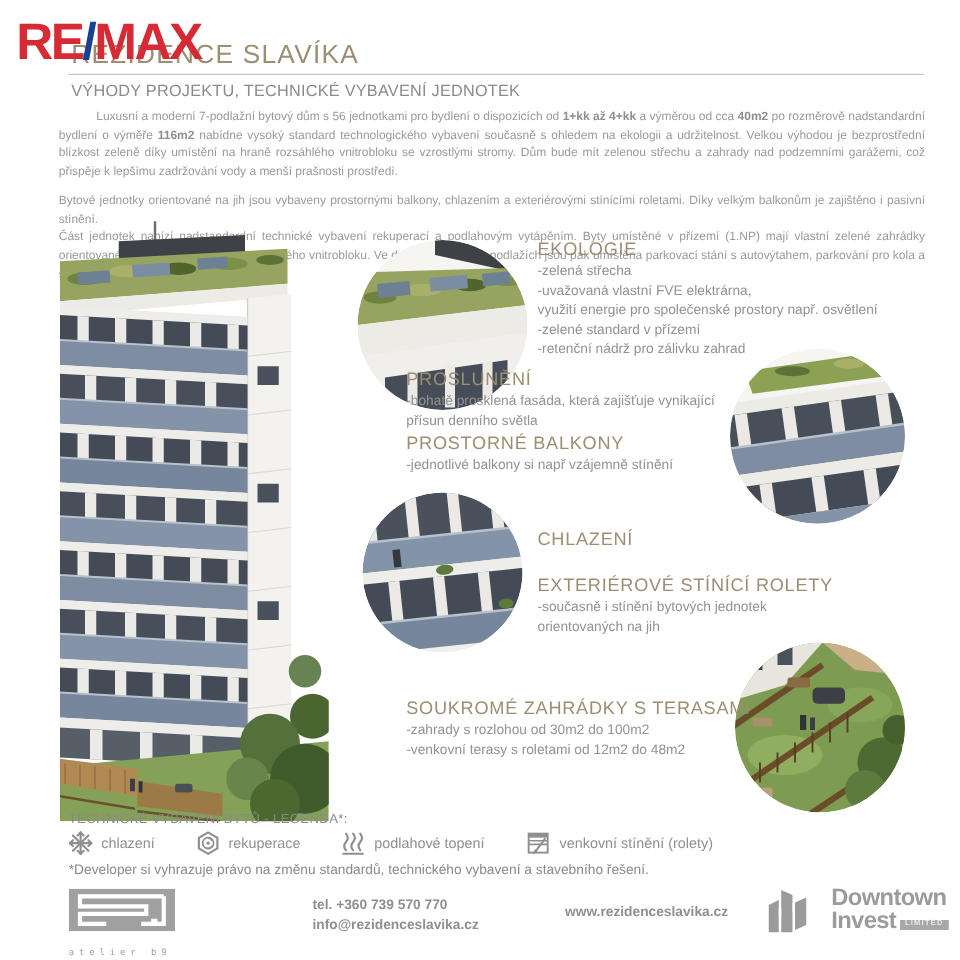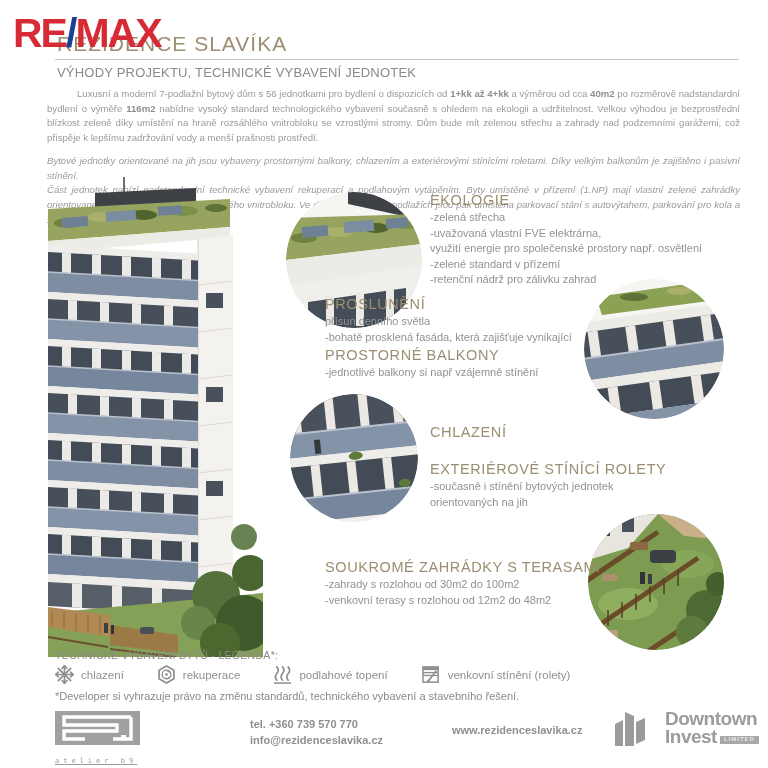--- a/index.html
+++ b/index.html
@@ -15,21 +15,21 @@
   #remax-logo .red { color:#d62b35; }
   #remax-logo .blue { color:#1a3f94; }
   #title-rule { left:55px; top:59px; width:684px; height:1px; background:#c9c7c3; }
   #page-subtitle { left:57px; top:65px; font-size:13px; color:#8a8a8a; letter-spacing:.2px; }
 
   
   #intro { left:47px; top:87px; width:693px; color:#9a9a9a; font-size:9.6px;
            line-height:1.52; text-align:justify; }
   #intro p.first { text-indent:30px; }
   #intro b { font-weight:bold; color:#8f8f8f; }
-  #intro .p2 { margin-top:9px;font-style:italic; }
+  #intro .p2 { margin-top:9px; }
 
   
   .feature h3 { color:#9c8e72; font-weight:normal; font-size:14.5px;
                 letter-spacing:.6px; margin-bottom:2px; white-space:nowrap; }
   .feature div { color:#929292; font-size:11px; line-height:1.42; white-space:nowrap; }
   #f-ekologie  { left:430px; top:192px; }
   #f-prosluneni{ left:325px; top:296px; }
   #f-balkony   { left:325px; top:347px; }
   #f-chlazeni  { left:430px; top:424px; }
   #f-rolety    { left:430px; top:461px; }
@@ -46,21 +46,21 @@
   
   #legend-title { left:55px; top:649px; font-size:10.5px; color:#8a8a8a; letter-spacing:.3px; }
   #legend-row { left:55px; top:665px; display:flex; align-items:center; gap:9px; }
   .legend-item { display:flex; align-items:center; gap:7px; margin-right:24px; }
   .legend-item span { font-size:11.5px; color:#8f8f8f; }
   #legend-footnote { left:55px; top:690px; font-size:11px; color:#8a8a8a; }
 
   
   #atelier { left:55px; top:711px; width:95px; text-align:left; }
   #atelier-caption { font-family:"DejaVu Sans Mono", monospace; font-size:7px;
-                     letter-spacing:4px; color:#9b9b9b; margin-top:8px;text-decoration:underline; }
+                     letter-spacing:4px; color:#9b9b9b; margin-top:8px; }
   #contact { left:250px; top:717px; font-size:11px; font-weight:bold; color:#8f8f8f;
              line-height:1.45; }
   #contact a, #web a { color:#8f8f8f; text-decoration:none; }
   #web { left:452px; top:724px; font-size:11px; font-weight:bold; color:#8f8f8f; }
   #downtown { left:614px; top:710px; display:flex; gap:5px; align-items:flex-start; }
   #dt-text { font-weight:bold; color:#9b9b9b; font-size:19px; line-height:.95;
              letter-spacing:-.5px;margin-left:12px; }
   #dt-badge { display:inline-block; background:#a8a8a8; color:#e9e9e9; font-size:6px;
               font-weight:bold; letter-spacing:1px; padding:1px 4px; vertical-align:2px;
               margin-left:3px; }
@@ -382,43 +382,43 @@
   <h3>EKOLOGIE</h3>
   <div>-zelená střecha</div>
   <div>-uvažovaná vlastní FVE elektrárna,</div>
   <div>využití energie pro společenské prostory např. osvětlení</div>
   <div>-zelené standard v přízemí</div>
   <div>-retenční nádrž pro zálivku zahrad</div>
 </div>
 
 <div class="abs feature" id="f-prosluneni">
   <h3>PROSLUNĚNÍ</h3>
+  <div>-bohatě prosklená fasáda, která zajišťuje vynikající</div>
   <div>přísun denního světla</div>
-  <div>-bohatě prosklená fasáda, která zajišťuje vynikající</div>
 </div>
 
 <div class="abs feature" id="f-balkony">
   <h3>PROSTORNÉ BALKONY</h3>
   <div>-jednotlivé balkony si např vzájemně stínění</div>
 </div>
 
 <div class="abs feature" id="f-chlazeni">
   <h3>CHLAZENÍ</h3>
 </div>
 
 <div class="abs feature" id="f-rolety">
   <h3>EXTERIÉROVÉ STÍNÍCÍ ROLETY</h3>
   <div>-současně i stínění bytových jednotek</div>
   <div>orientovaných na jih</div>
 </div>
 
 <div class="abs feature" id="f-zahradky">
   <h3>SOUKROMÉ ZAHRÁDKY S TERASAMI</h3>
   <div>-zahrady s rozlohou od 30m2 do 100m2</div>
-  <div>-venkovní terasy s rozlohou od 12m2 do 48m2</div>
+  <div>-venkovní terasy s roletami od 12m2 do 48m2</div>
 </div>
 
 <div class="abs" id="legend-title">TECHNICKÉ VYBAVENÍ BYTŮ - LEGENDA*:</div>
 <div class="abs" id="legend-row">
   <div class="legend-item">
     <svg width="19" height="19" viewBox="0 0 20 20">
       <g stroke="#8f8f8f" stroke-width="1.8" stroke-linecap="round">
         <line x1="10" y1="1" x2="10" y2="19"></line>
           <line x1="1" y1="10" x2="19" y2="10"></line>
         <line x1="3.5" y1="3.5" x2="16.5" y2="16.5"></line>

